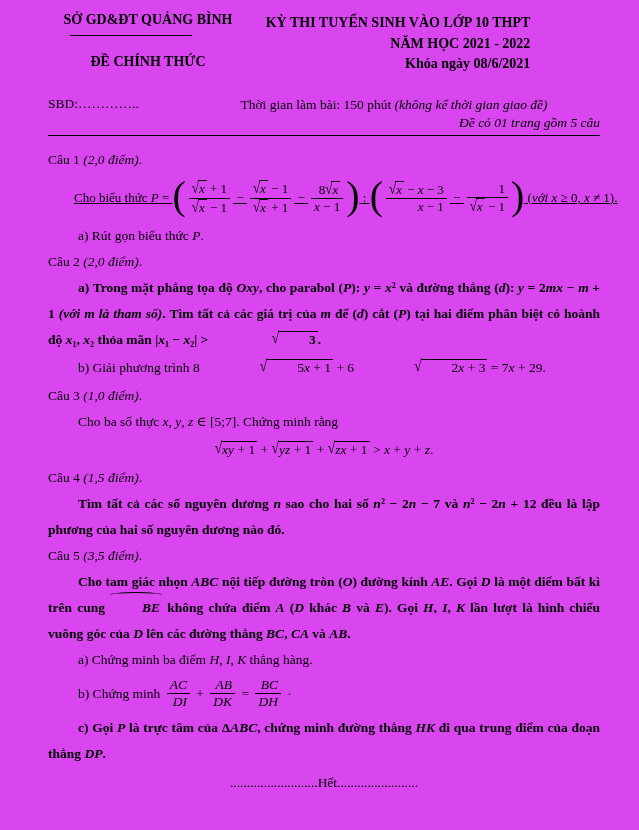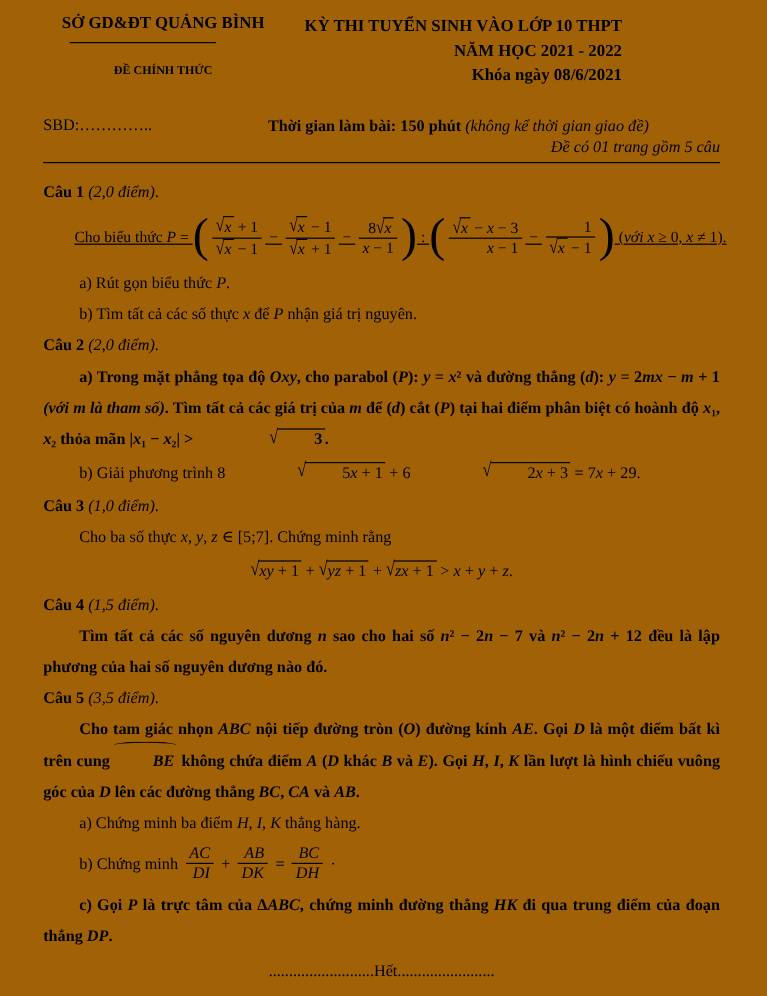--- a/index.html
+++ b/index.html
@@ -1,37 +1,37 @@
 <!DOCTYPE html>
 <html><head>
 <meta charset="utf-8">
 <style>
   html,body{margin:0;padding:0;background:#fff;}
   .page{
-    position:relative;width:639px;height:830px;background:#a16207;color:#000;
+    position:relative;width:639px;height:830px;background:#d946ef;color:#000;
     font-family:"Liberation Serif","DejaVu Serif",serif;font-size:13.5px;
-    box-sizing:border-box;padding:12px 39px 0 36px;overflow:hidden;
+    box-sizing:border-box;padding:12px 39px 0 48px;overflow:hidden;
   }
   
   .header{position:relative;height:123px;}
   .h-left{position:absolute;left:0;top:0;width:200px;text-align:center;}
   .h-dept{font-weight:bold;font-size:14px;white-space:nowrap;}
   .h-underline{position:absolute;left:22px;top:23px;width:122px;border-top:1.5px solid #000;}
-  .h-official{position:absolute;left:0;top:42px;width:200px;text-align:center;font-weight:bold;font-size:10px;}
+  .h-official{position:absolute;left:0;top:42px;width:200px;text-align:center;font-weight:bold;font-size:14px;}
   .h-sbd{position:absolute;left:0;top:84px;font-size:13.5px;}
   .h-exam{position:absolute;left:350px;top:1px;transform:translateX(-50%);text-align:right;font-weight:bold;font-size:14px;line-height:20.5px;white-space:nowrap;}
   .h-time{position:absolute;left:346px;top:85px;transform:translateX(-50%);white-space:nowrap;}
   .h-note{position:absolute;right:0;top:103px;font-style:italic;margin-left:24px;}
   .rule{border:none;border-top:1.6px solid #000;height:0;margin:0;}
   
   .body-text{margin-top:11px;}
   .para{line-height:26px;margin:0;}
   .jp{text-align:justify;font-weight:bold;}
   .ind{text-indent:30px;}
-  .b{font-weight:bold;}
+  .b{font-weight:normal;}
   .i{font-style:italic;}
   
   .frac{display:inline-block;vertical-align:middle;text-align:right;margin:0 3px;line-height:1.25;position:relative;top:-1px;}
   .frac .num,.frac .den{display:block;padding:0 3px;}
   .frac .den{border-top:1.1px solid #000;}
   .sqrt{white-space:nowrap;display:inline-block;}
   .sqrt .rad{display:inline-block;transform:scaleY(1.22);transform-origin:70% 80%;}
   .sqrt .arg{display:inline-block;border-top:1.2px solid #000;padding:0 2px 0 1px;margin-left:-1px;line-height:1.2;}
   .bp{font-size:40px;line-height:20px;vertical-align:middle;font-weight:400;display:inline-block;position:relative;top:-3px;}
   .arc{font-style:italic;position:relative;display:inline-block;padding:0 2px;}
@@ -65,21 +65,20 @@
     </div>
     <div class="h-note">Đề có 01 trang gồm 5 câu</div>
   </div>
 
   <div class="rule"></div>
 
   <div class="body-text">
     <div class="para"><span class="b">Câu 1 </span><span class="i">(2,0 điểm)</span><span>.</span></div>
     <div class="q1f"><span>Cho biểu thức </span><span class="i">P</span><span> = </span><span class="bp">(</span><span class="frac"><span class="num"><span class="sqrt"><span class="rad">√</span><span class="arg"><span class="i">x</span></span></span><span> + 1</span></span><span class="den"><span class="sqrt"><span class="rad">√</span><span class="arg"><span class="i">x</span></span></span><span> − 1</span></span></span><span> − </span><span class="frac"><span class="num"><span class="sqrt"><span class="rad">√</span><span class="arg"><span class="i">x</span></span></span><span> − 1</span></span><span class="den"><span class="sqrt"><span class="rad">√</span><span class="arg"><span class="i">x</span></span></span><span> + 1</span></span></span><span> − </span><span class="frac"><span class="num"><span>8</span><span class="sqrt"><span class="rad">√</span><span class="arg"><span class="i">x</span></span></span></span><span class="den"><span class="i">x</span><span> − 1</span></span></span><span class="bp">)</span><span> : </span><span class="bp">(</span><span class="frac"><span class="num"><span class="sqrt"><span class="rad">√</span><span class="arg"><span class="i">x</span></span></span><span> − </span><span class="i">x</span><span> − 3</span></span><span class="den"><span class="i">x</span><span> − 1</span></span></span><span> − </span><span class="frac"><span class="num"><span>1</span></span><span class="den"><span class="sqrt"><span class="rad">√</span><span class="arg"><span class="i">x</span></span></span><span> − 1</span></span></span><span class="bp">)</span><span> (</span><span class="i">với </span><span class="i">x</span><span> ≥ 0, </span><span class="i">x</span><span> ≠ 1).</span></div>
     <div class="para ind"><span>a) Rút gọn biểu thức </span><span class="i">P</span><span>.</span></div>
-    <div class="para ind"><span>b) Tìm tất cả các số thực </span><span class="i">x</span><span> để </span><span class="i">P</span><span> nhận giá trị nguyên.</span></div>
 
     <div class="para"><span class="b">Câu 2 </span><span class="i">(2,0 điểm)</span><span>.</span></div>
     <div class="para jp ind"><span>a) Trong mặt phẳng tọa độ </span><span class="i">Oxy</span><span>, cho parabol (</span><span class="i">P</span><span>): </span><span class="i">y</span><span> = </span><span class="i">x</span><span>²</span><span> và đường thẳng (</span><span class="i">d</span><span>): </span><span class="i">y</span><span> = 2</span><span class="i">mx</span><span> − </span><span class="i">m</span><span> + 1 </span><span class="i">(với </span><span class="i">m</span><span class="i"> là tham số)</span><span>. Tìm tất cả các giá trị của </span><span class="i">m</span><span> để (</span><span class="i">d</span><span>) cắt (</span><span class="i">P</span><span>) tại hai điểm phân biệt có hoành độ </span><span class="i">x</span><span>₁</span><span>, </span><span class="i">x</span><span>₂</span><span> thỏa mãn |</span><span class="i">x</span><span>₁</span><span> − </span><span class="i">x</span><span>₂</span><span>| &gt; </span><span class="sqrt"><span class="rad">√</span><span class="arg"><span>3</span></span></span><span>.</span></div>
     <div class="para ind q2b"><span>b) Giải phương trình 8</span><span class="sqrt"><span class="rad">√</span><span class="arg"><span>5</span><span class="i">x</span><span> + 1</span></span></span><span> + 6</span><span class="sqrt"><span class="rad">√</span><span class="arg"><span>2</span><span class="i">x</span><span> + 3</span></span></span><span> = 7</span><span class="i">x</span><span> + 29.</span></div>
 
     <div class="para"><span class="b">Câu 3 </span><span class="i">(1,0 điểm)</span><span>.</span></div>
     <div class="para ind"><span>Cho ba số thực </span><span class="i">x</span><span>, </span><span class="i">y</span><span>, </span><span class="i">z</span><span> ∈ [5;7]. Chứng minh rằng</span></div>
     <div class="q3f"><span class="sqrt"><span class="rad">√</span><span class="arg"><span class="i">xy</span><span> + 1</span></span></span><span> + </span><span class="sqrt"><span class="rad">√</span><span class="arg"><span class="i">yz</span><span> + 1</span></span></span><span> + </span><span class="sqrt"><span class="rad">√</span><span class="arg"><span class="i">zx</span><span> + 1</span></span></span><span> &gt; </span><span class="i">x</span><span> + </span><span class="i">y</span><span> + </span><span class="i">z</span><span>.</span></div>
 
     <div class="para"><span class="b">Câu 4 </span><span class="i">(1,5 điểm)</span><span>.</span></div>

